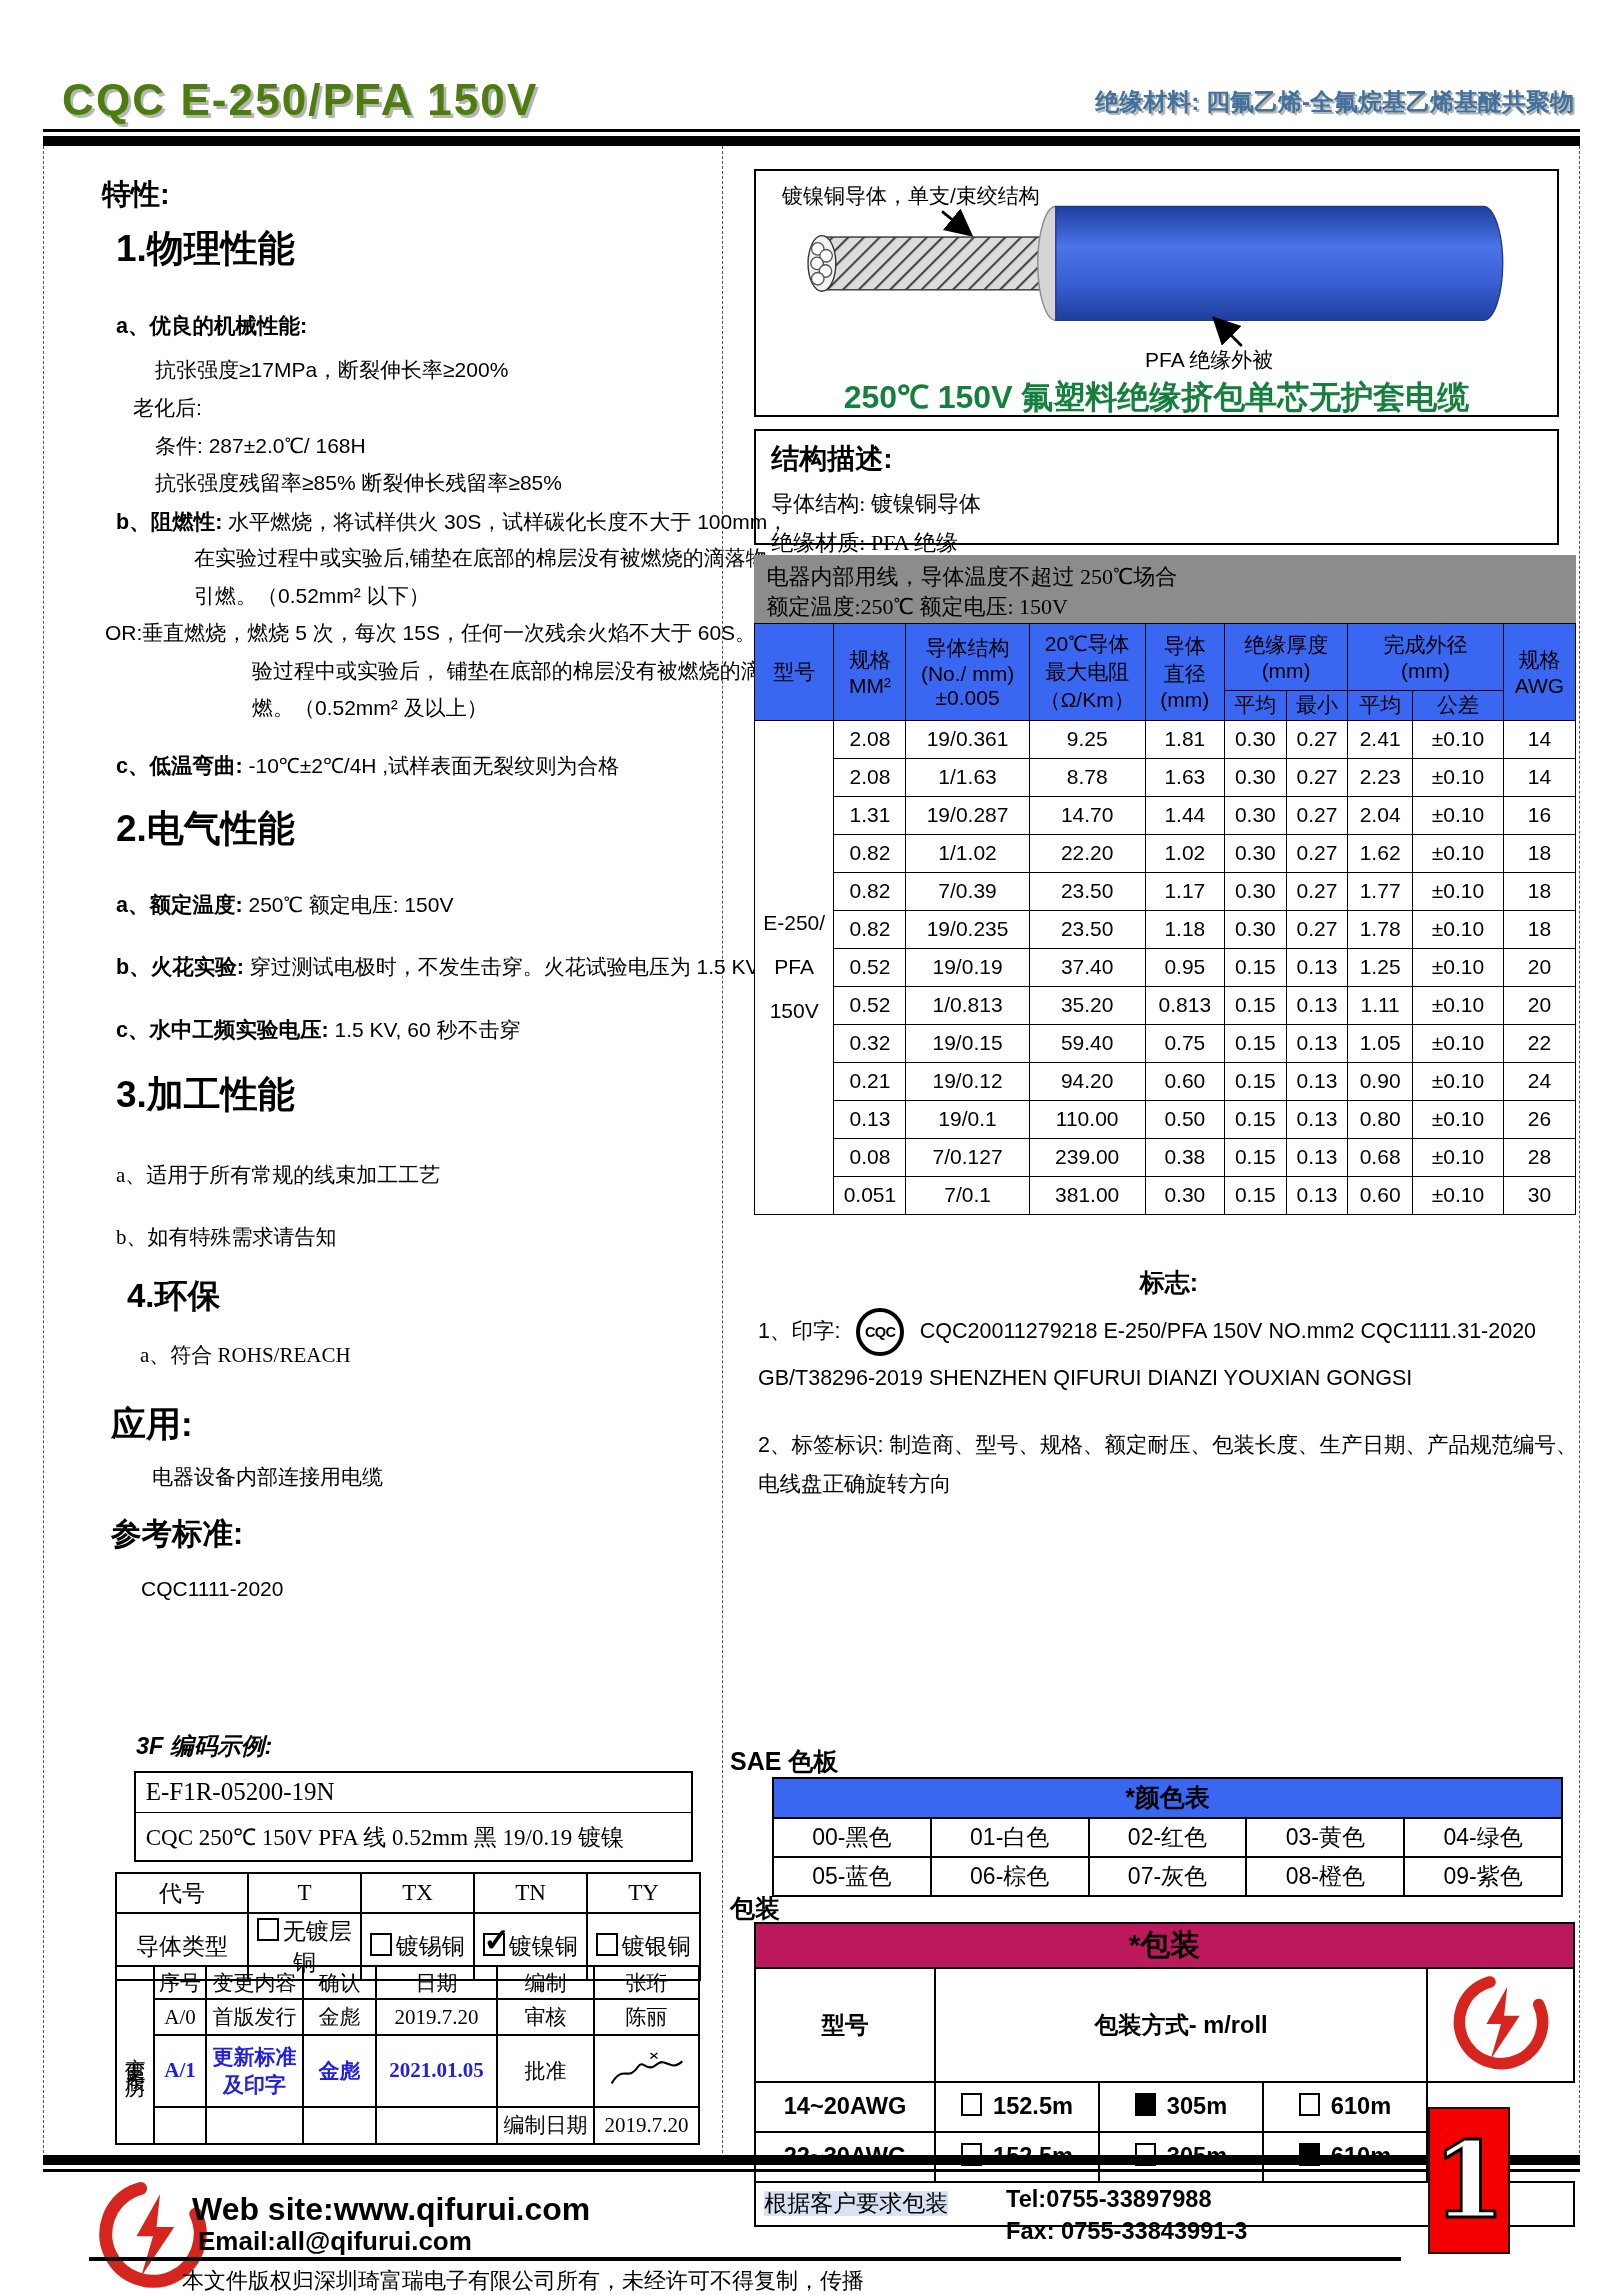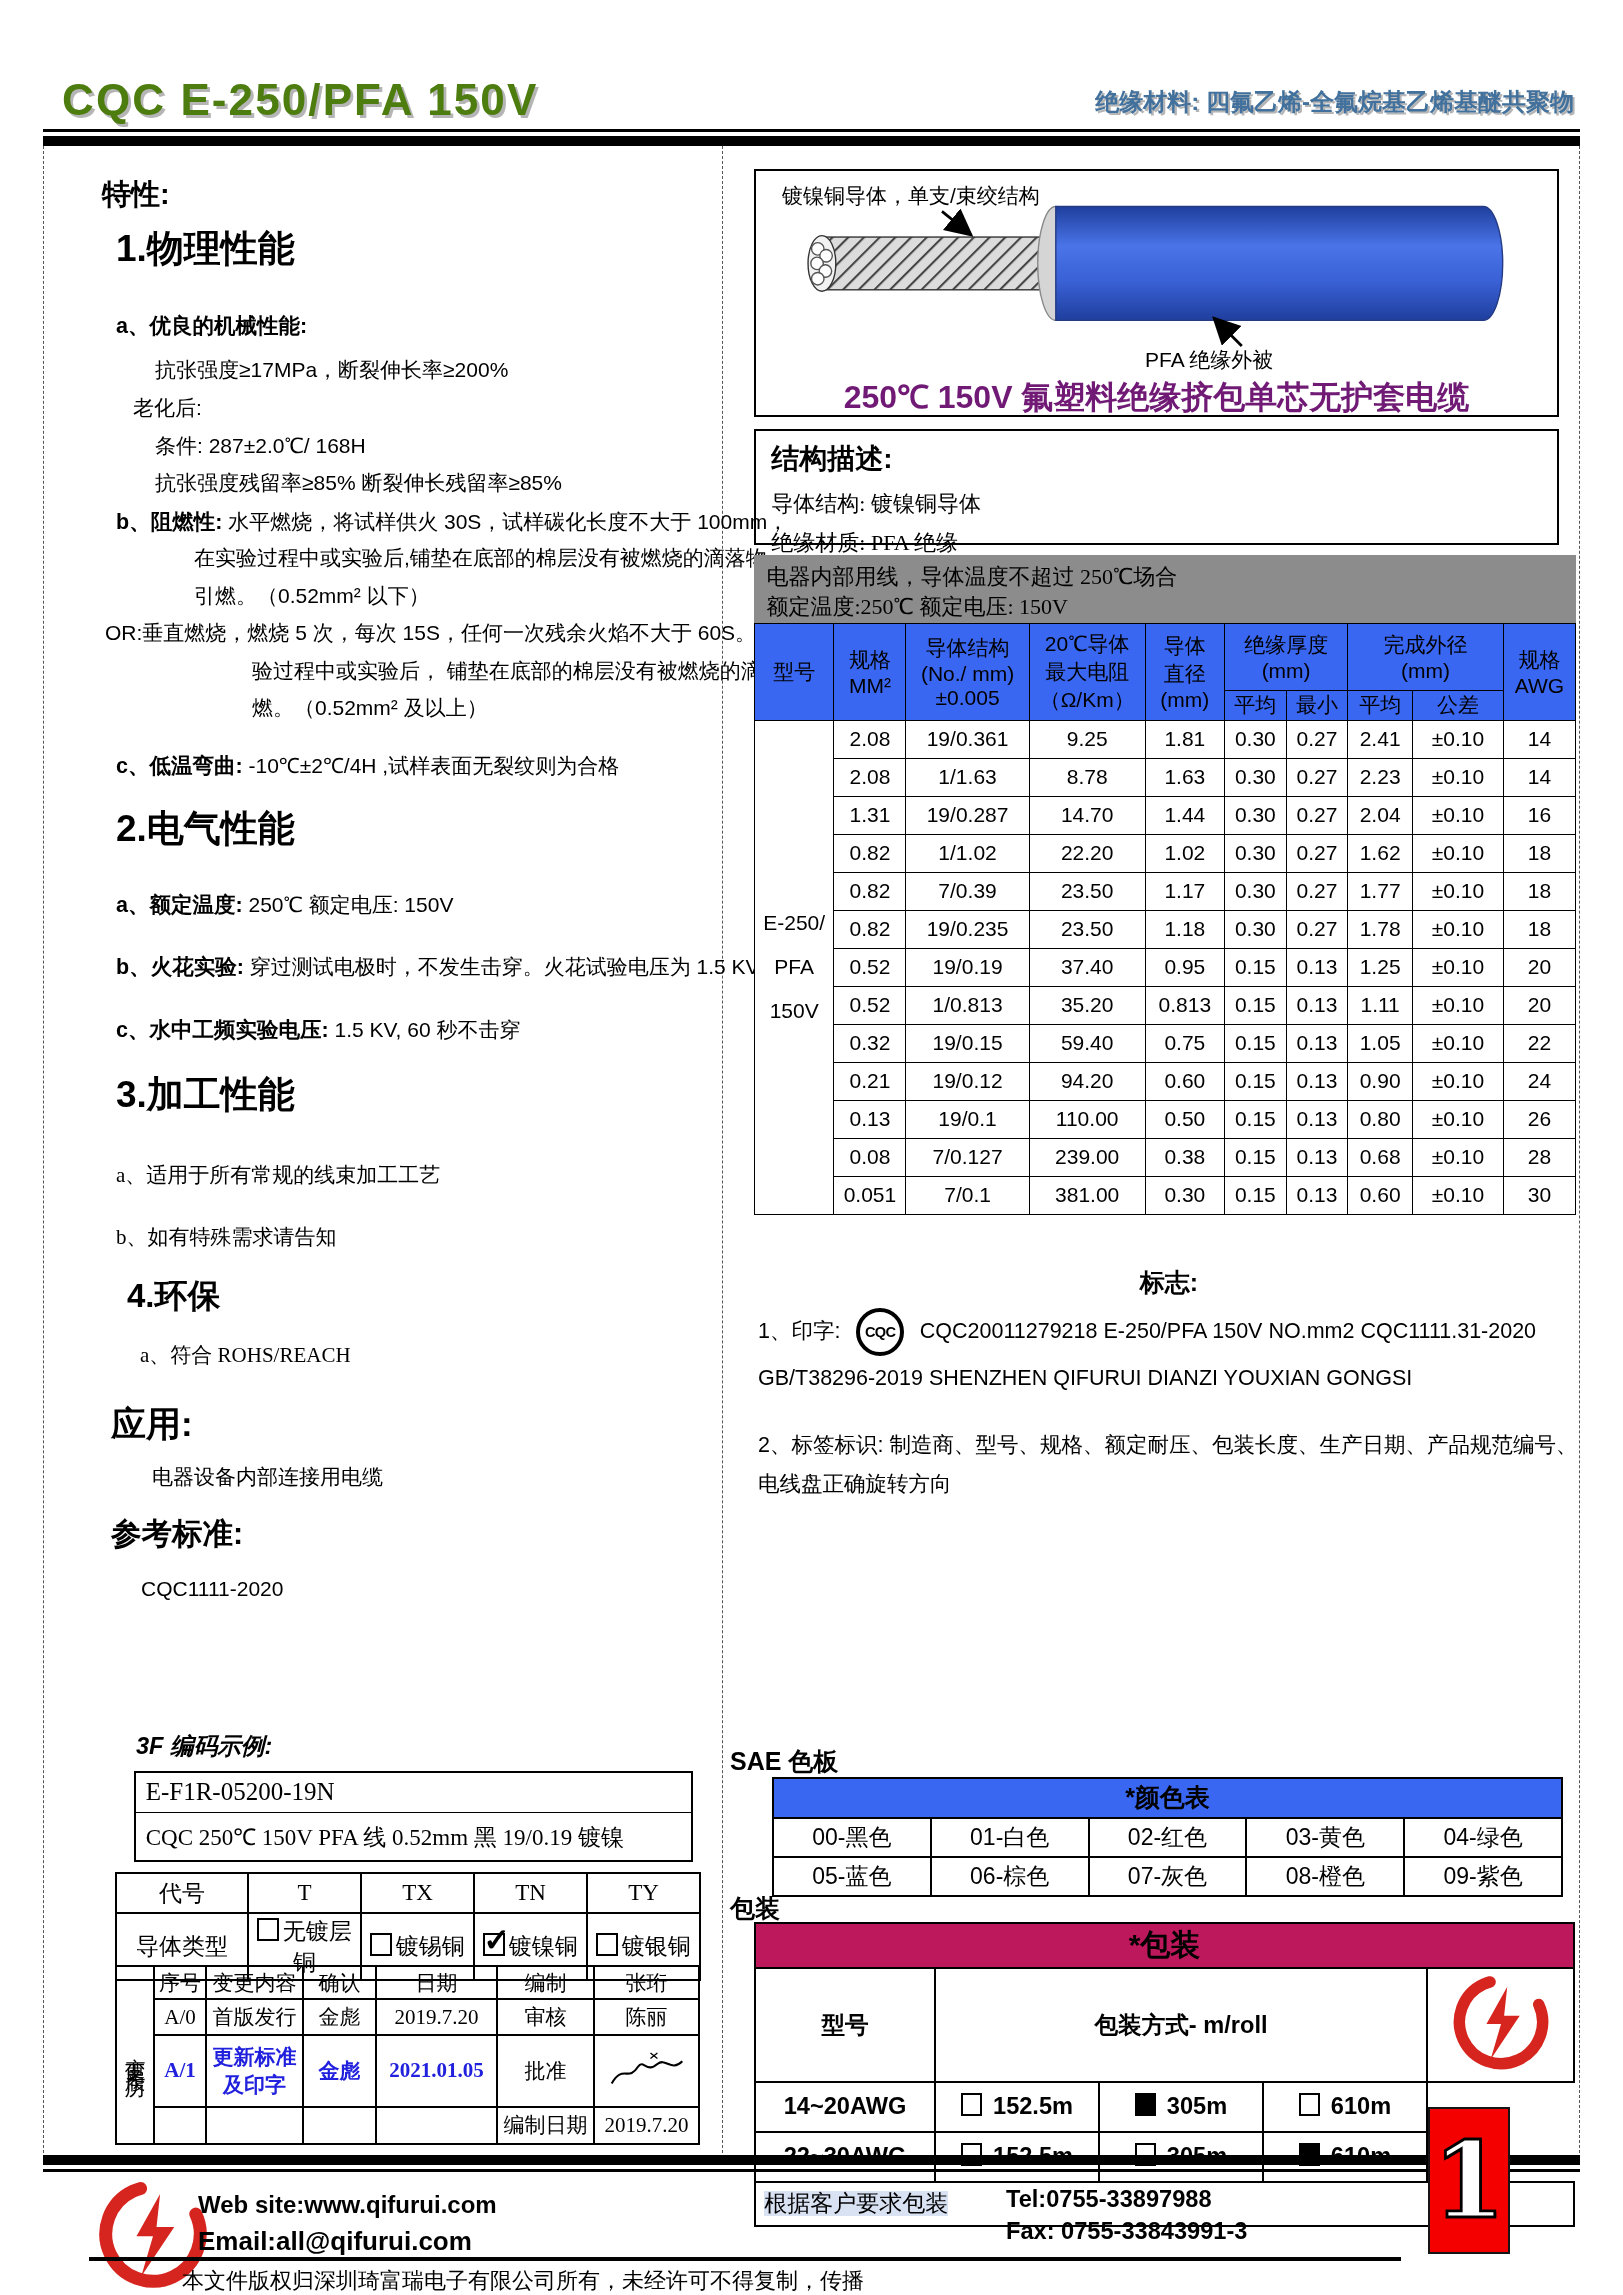--- a/index.html
+++ b/index.html
@@ -43,21 +43,21 @@
   .rev-table td{border:2.1px solid #000;text-align:center;padding:1.4px 2.8px;overflow:hidden;}
   .rev-table tr:nth-child(1) td{height:29px;}
   .rev-table tr:nth-child(2) td{height:30.5px;}
   .rev-table tr:nth-child(3) td{height:67px;}
   .rev-table tr:nth-child(4) td{height:33px;}
   .vert{writing-mode:vertical-rl;text-orientation:upright;letter-spacing:7px;margin:0 auto;font-size:21px;}
   .blue-cell{color:#2020dd;font-weight:bold;}
   
   .cable-box{border:2.1px solid #000;box-sizing:border-box;background:#fff;}
   .cable-label{font-size:21px;white-space:nowrap;}
-  .cable-title{font-size:32px;font-weight:bold;color:#701a75;white-space:nowrap;text-align:center;width:100%;}
+  .cable-title{font-size:32px;font-weight:bold;color:#15803d;white-space:nowrap;text-align:center;width:100%;}
   .struct-box{border:2.1px solid #000;box-sizing:border-box;padding:9.7px 15.3px;}
   .struct-box .hd{font-size:28px;font-weight:bold;margin-bottom:11px;}
   .struct-box .ln{font-size:22px;font-family:"Liberation Serif",serif;margin-top:8.3px;}
   .gray-bar{background:#8c8c8c;box-sizing:border-box;padding:7px 12.5px;}
   .gray-bar div{font-size:22px;font-family:"Liberation Serif",serif;line-height:30.5px;}
   
   .spec-table{width:822px;table-layout:fixed;font-size:21px;}
   .spec-table th,.spec-table td{border:1.4px solid #000;text-align:center;padding:0 1.4px;}
   .spec-table thead th{background:#3a67f2;font-weight:normal;}
   .spec-table thead tr:nth-child(1) th{height:66px;}
@@ -79,21 +79,21 @@
   .pack-table .title{background:#be185d;font-size:30px;height:32px;}
   .pack-table .hrow td{height:33px;}
   .pack-table .prow td{height:46px;}
   .pack-note{font-weight:normal;text-align:left !important;padding:5.6px 8.3px;font-family:"Liberation Serif",serif;font-size:23px;}
   .pack-note span{background:#d9e2f3;}
   .logo-cell{vertical-align:middle;}
   
   .f-rule1{position:absolute;left:43px;right:43px;top:2155px;height:9.7px;background:#000;}
   .f-rule2{position:absolute;left:43px;right:43px;top:2169px;height:2.8px;background:#000;}
   .f-logo{position:absolute;left:94px;top:2175px;}
-  .f-web{position:absolute;left:198px;top:2191px;font-size:24px;font-weight:bold;}
+  .f-web{position:absolute;left:192px;top:2191px;font-size:32px;font-weight:bold;}
   .f-mail{position:absolute;left:198px;top:2226px;font-size:26px;font-weight:bold;}
   .f-line{position:absolute;left:89px;top:2257px;width:1312px;height:4.2px;background:#000;}
   .f-copy{position:absolute;left:182px;top:2266px;font-size:22px;}
   .f-tel{position:absolute;left:1006px;top:2186px;font-size:23.6px;font-weight:bold;}
   .f-fax{position:absolute;left:1006px;top:2218px;font-size:23.6px;font-weight:bold;}
   .page-box{position:absolute;left:1428px;top:2107px;width:78px;height:143px;background:#f40000;border:2.8px solid #151515;z-index:5;display:flex;align-items:center;justify-content:center;}
   .page-box span{font-family:"DejaVu Serif",serif;font-size:104px;font-weight:bold;color:#fff;-webkit-text-stroke:2.8px #000;text-shadow:1.4px 1.4px 0 #000;}
 </style>
 </head>
 <body>

